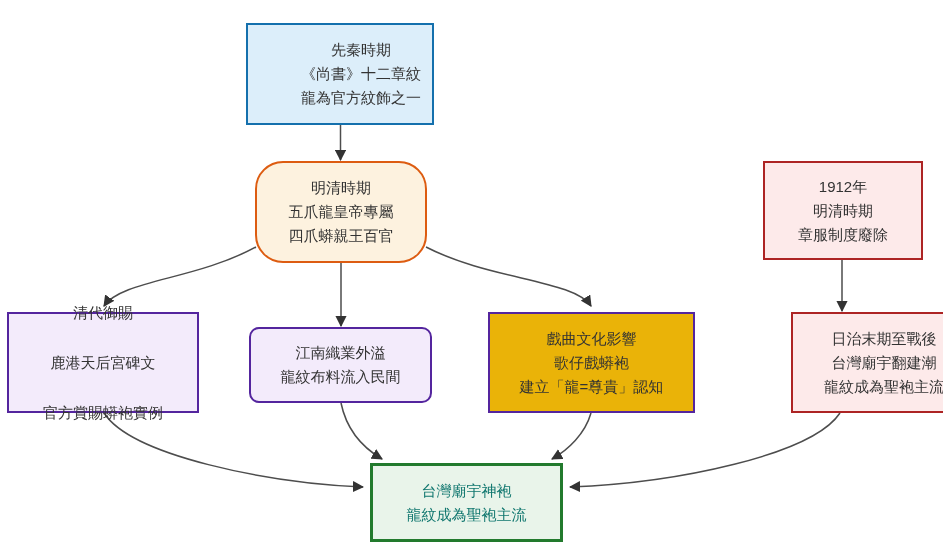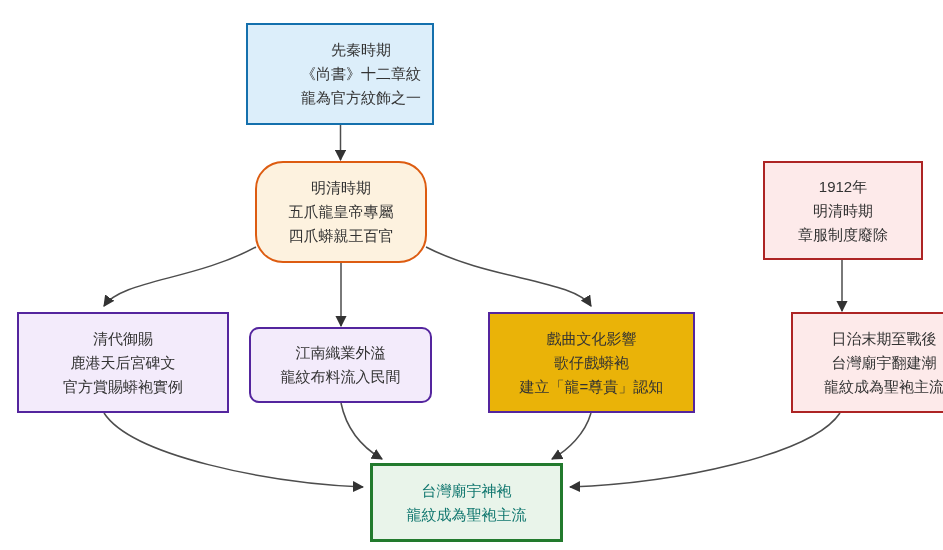--- a/index.html
+++ b/index.html
@@ -33,21 +33,21 @@
     text-align: center;
     font-size: 15px;
     line-height: 24px;
     color: #333333;
   }
   .ln { white-space: nowrap; }
 
   .n-xianqin  { left: 246px; top: 23px;   width: 188px; height: 102px; padding-left: 42px; }
   .n-mingqing { left: 255px; top: 161px; width: 172px; height: 102px; }
   .n-y1912    { left: 763px; top: 161px; width: 160px; height: 99px;  }
-  .n-qingdai  { left: 17px;   top: 312px; width: 212px; height: 101px; }
+  .n-qingdai  { left: 7px;   top: 312px; width: 192px; height: 101px; gap: 26px; }
   .n-jiangnan { left: 249px; top: 327px; width: 183px; height: 76px; border-radius: 10px;  }
   .n-xiqu     { left: 488px; top: 312px; width: 207px; height: 101px; }
   .n-rizhi    { left: 747px; top: 312px; width: 186px; height: 101px; }
   .n-taiwan   { left: 370px; top: 463px; width: 193px; height: 79px; border-width: 3px; }
 </style>
 </head>
 <body>
 
 <div class="canvas">
 

